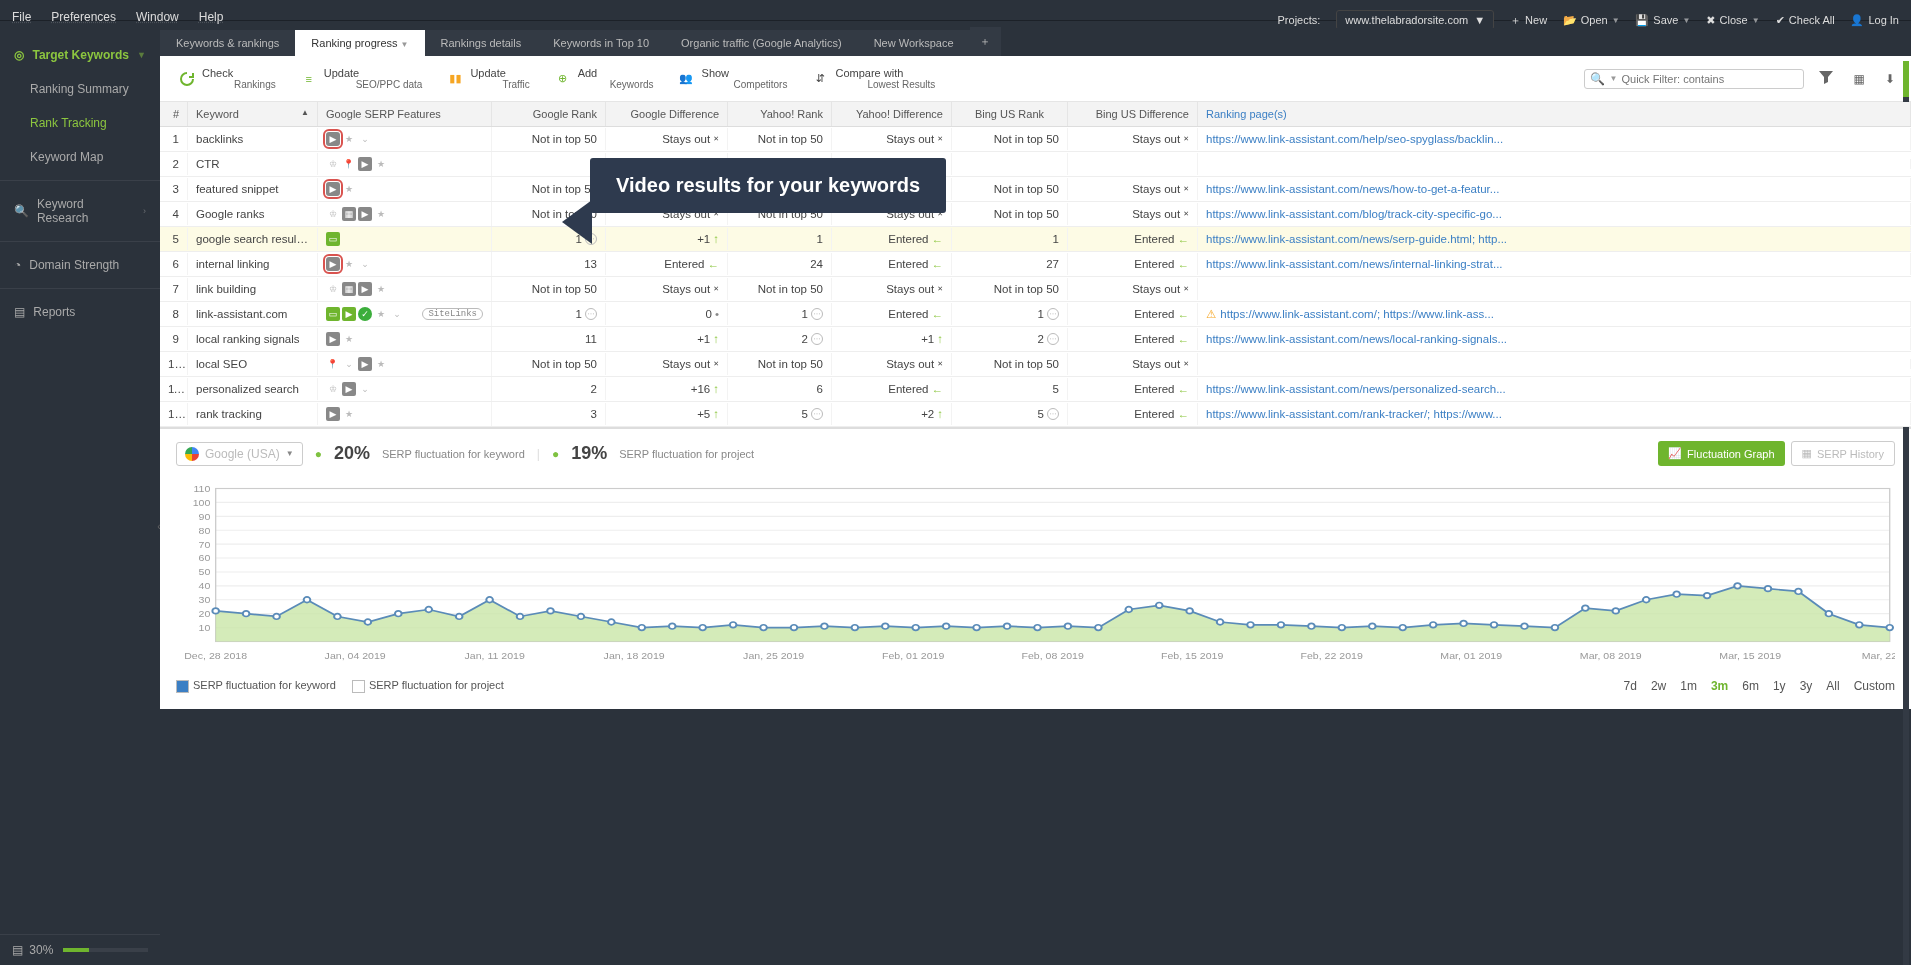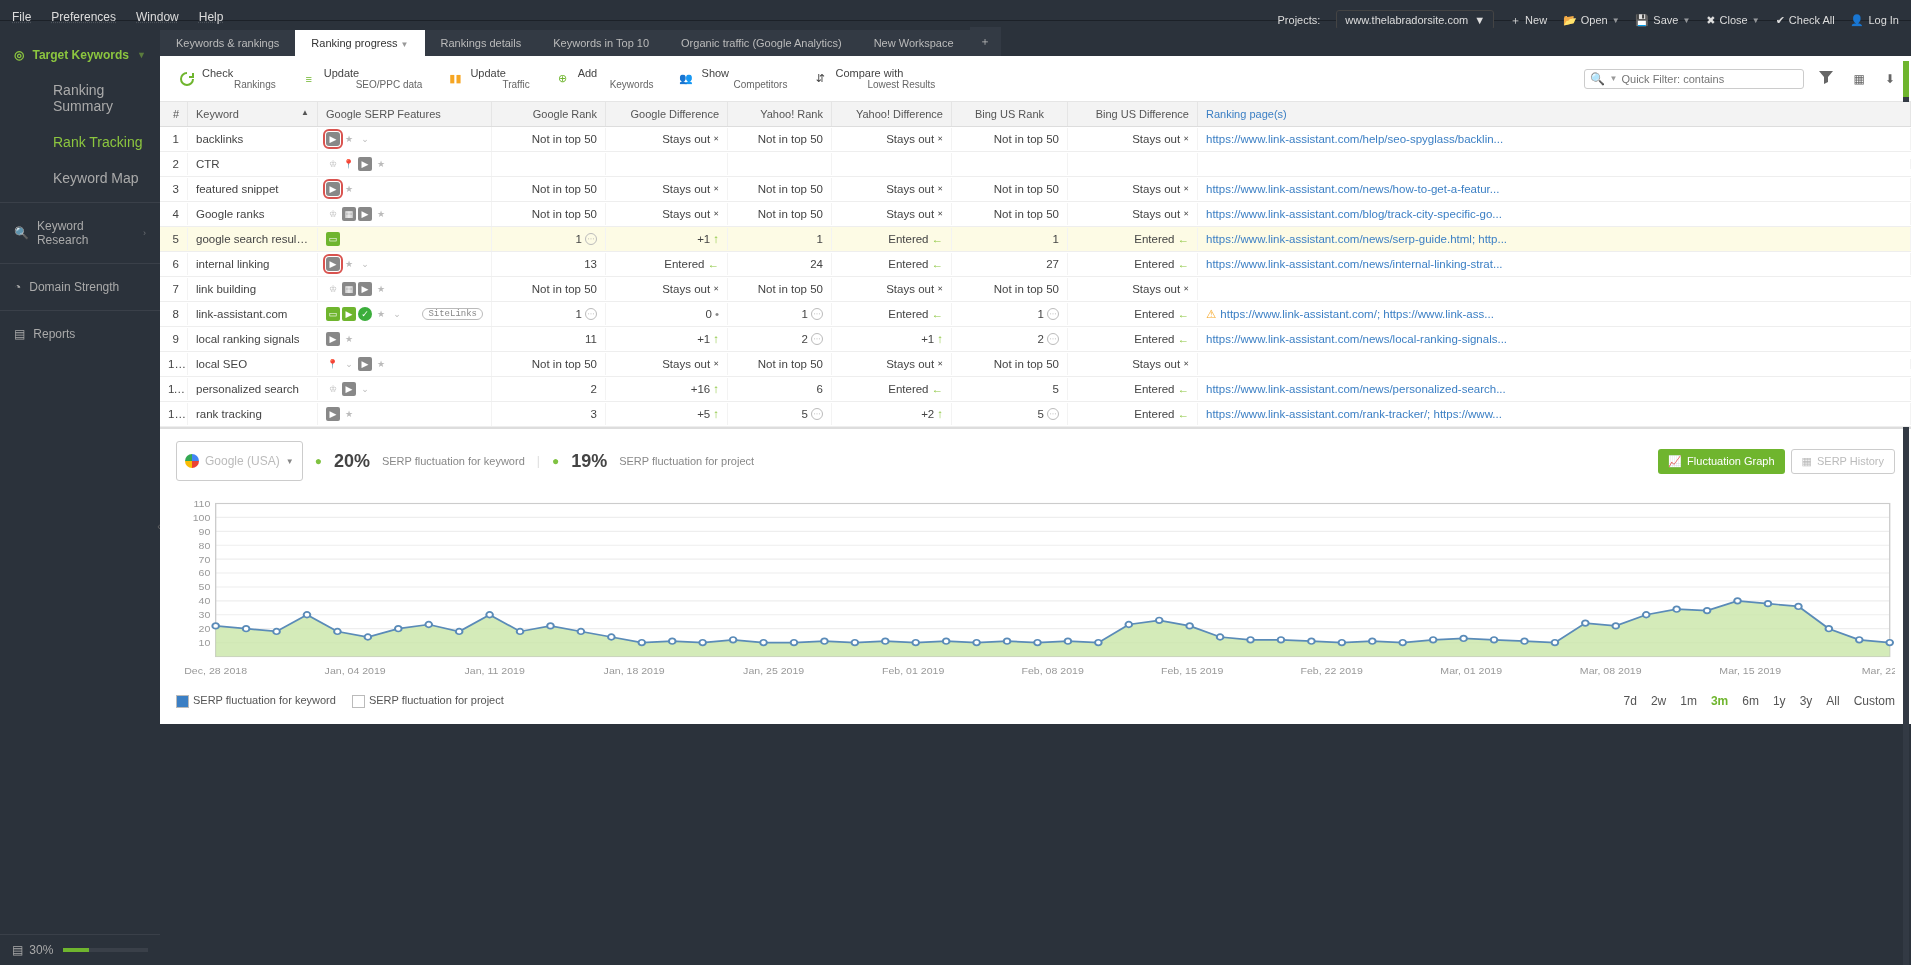--- a/index.html
+++ b/index.html
@@ -7,21 +7,21 @@
 .topbar { height: 16px; background: #2b323b; display: flex; align-items: flex-start; padding: 10px 12px; color: #ddd; border-bottom: 1px solid #1c2128; }
 .topbar .menu { display: flex; gap: 20px; }
 .topbar .menu span { cursor: pointer; text-decoration: underline dotted rgba(255,255,255,0.15); }
 .topbar .right { margin-left: auto; display: flex; align-items: center; gap: 16px; font-size: 11px; }
 .topbar .proj-select { background: #2b323b; border: 1px solid #444; padding: 3px 8px; border-radius: 3px; display: flex; align-items: center; gap: 6px; }
 .topbar .icnbtn { display: flex; align-items: center; gap: 4px; cursor: pointer; }
 .topbar .icnbtn .tri { font-size: 8px; opacity: .6; }
 .sidebar { position: absolute; left: 0; top: 28px; width: 160px; background: #2b323b; height: 937px; padding-top: 10px; color: #aaa; }
 .sidebar .section { padding: 10px 14px; display: flex; align-items: center; gap: 8px; cursor: pointer; font-size: 12px; }
 .sidebar .hdr { color: #8cc63f; font-weight: bold; }
-.sidebar .sub { padding-left: 30px; font-size: 14px; margin-left: 23px; }
+.sidebar .sub { padding-left: 30px; font-size: 12px; }
 .sidebar .sub.active { color: #8cc63f; }
 .sidebar .sec-sep { border-top: 1px solid #3a4049; margin: 6px 0; }
 .sidebar .chev { margin-left: auto; font-size: 9px; opacity: .5; }
 .sidebar .footer { position: absolute; bottom: 0; left: 0; right: 0; padding: 8px 12px; display:flex; align-items:center; gap:6px; border-top: 1px solid #3a4049;}
 .main { position: absolute; left: 160px; top: 28px; right: 0; bottom: 0; background: #2b323b; }
 .main .tabs { height: 28px; display: flex; align-items: flex-end; }
 .main .tabs .tab { padding: 7px 16px; font-size: 11px; color: #bbb; cursor:pointer; background: #333a44; }
 .main .tabs .tab.active { background: #fff; color: #333; }
 .toolbar { background: #fff; height: 46px; display:flex; align-items:center; padding: 0 10px; gap: 8px; border-bottom:1px solid #e5e5e5;}
 .toolbar .tbtn { display:flex; align-items:center; gap:6px; padding:4px 8px; cursor:pointer; font-size:11px; color:#444; }
@@ -66,21 +66,21 @@
 .diff .circ{ width:12px;height:12px;border:1px solid #bbb;border-radius:50%;display:inline-flex;align-items:center;justify-content:center;font-size:7px;color:#999;}
 .tooltip-pop { position:absolute; left:430px; top:130px; z-index:100;}
 .tooltip-pop .box { background:#2e3a4e; color:#fff; font-size:20px; font-weight:bold; padding:16px 26px; border-radius:3px; position:relative;}
 .tooltip-pop .arrow { position:absolute; left:-28px; top:42px; width:0; height:0; border-top:22px solid transparent; border-bottom:22px solid transparent; border-right:30px solid #2e3a4e;}
 .lower { background:#fff; border-top:2px solid #ddd;}
 .ltabs { display:flex; gap:16px; padding: 10px 16px 0; font-size:12px; color:#444; border-bottom:1px solid #eee;}
 .ltabs .lt { padding-bottom:8px; cursor:pointer; font-weight:bold;}
 .ltabs .lt.active { color:#6fb52e; border-bottom:3px solid #6fb52e;}
 .ltabs .curkw { margin-left:auto; color:#6fb52e; font-weight:bold; font-size:12px; padding-bottom:8px;}
 .metrics { display:flex; align-items:center; gap:12px; padding:12px 16px;}
-.se-sel { border:1px solid #ccc; border-radius:3px; padding:12px 8px; display:flex; align-items:center; gap:6px; cursor:pointer;}
+.se-sel { border:1px solid #ccc; border-radius:3px; padding:4px 8px; display:flex; align-items:center; gap:6px; cursor:pointer;}
 .bigpct { font-size:18px; font-weight:bold; color:#444;}
 .metrics-right { margin-left:auto; display:flex; gap:6px;}
 .grnbtn { background:#6fb52e; color:#fff; padding:5px 10px; border-radius:3px; display:flex; align-items:center; gap:5px; font-size:11px; cursor:pointer;}
 .wbtn { background:#fff; border:1px solid #ccc; padding:5px 10px; border-radius:3px; display:flex; align-items:center; gap:5px; font-size:11px; cursor:pointer;}
 .chart-area { padding: 6px 16px 6px 16px;}
 .chart-area svg { width:100%; height:180px;}
 .legend-row { display:flex; align-items:center; padding: 6px 16px 16px; gap:16px; font-size:11px; color:#555;}
 .legend-row .cb { width:13px; height:13px; display:inline-block; vertical-align:middle; border:1px solid #bbb; margin-right:4px;}
 .legend-row .cb.checked { background:#3b7fc4;}
 .range-sel { margin-left:auto; display:flex; gap:14px; font-size:12px; color:#555;}
@@ -616,20 +616,23 @@
             </span></div>
           <div class="col-bd"><span class="diff">
               <span>Entered</span>
               <span class="left">←</span>
             </span></div>
           <div class="col-url"><span>https://www.link-assistant.com/rank-tracker/; https://www...</span></div>
         </div>
       </div>
   </div>
 
+  <div class="tooltip-pop">
+    <div class="box"><div class="arrow"></div><span>Video results for your keywords</span></div>
+  </div>
 
   <div class="lower">
     <div class="metrics">
       <div class="se-sel">
         <span style="display:inline-block;width:14px;height:14px;border-radius:50%;background:conic-gradient(#4285f4 0 25%,#ea4335 0 50%,#fbbc05 0 75%,#34a853 0);"></span>
         <span>Google (USA)</span>
         <span style="font-size:8px;color:#888;">▼</span>
       </div>
       <span style="color:#7fc241;">●</span>
       <span class="bigpct">20%</span>

